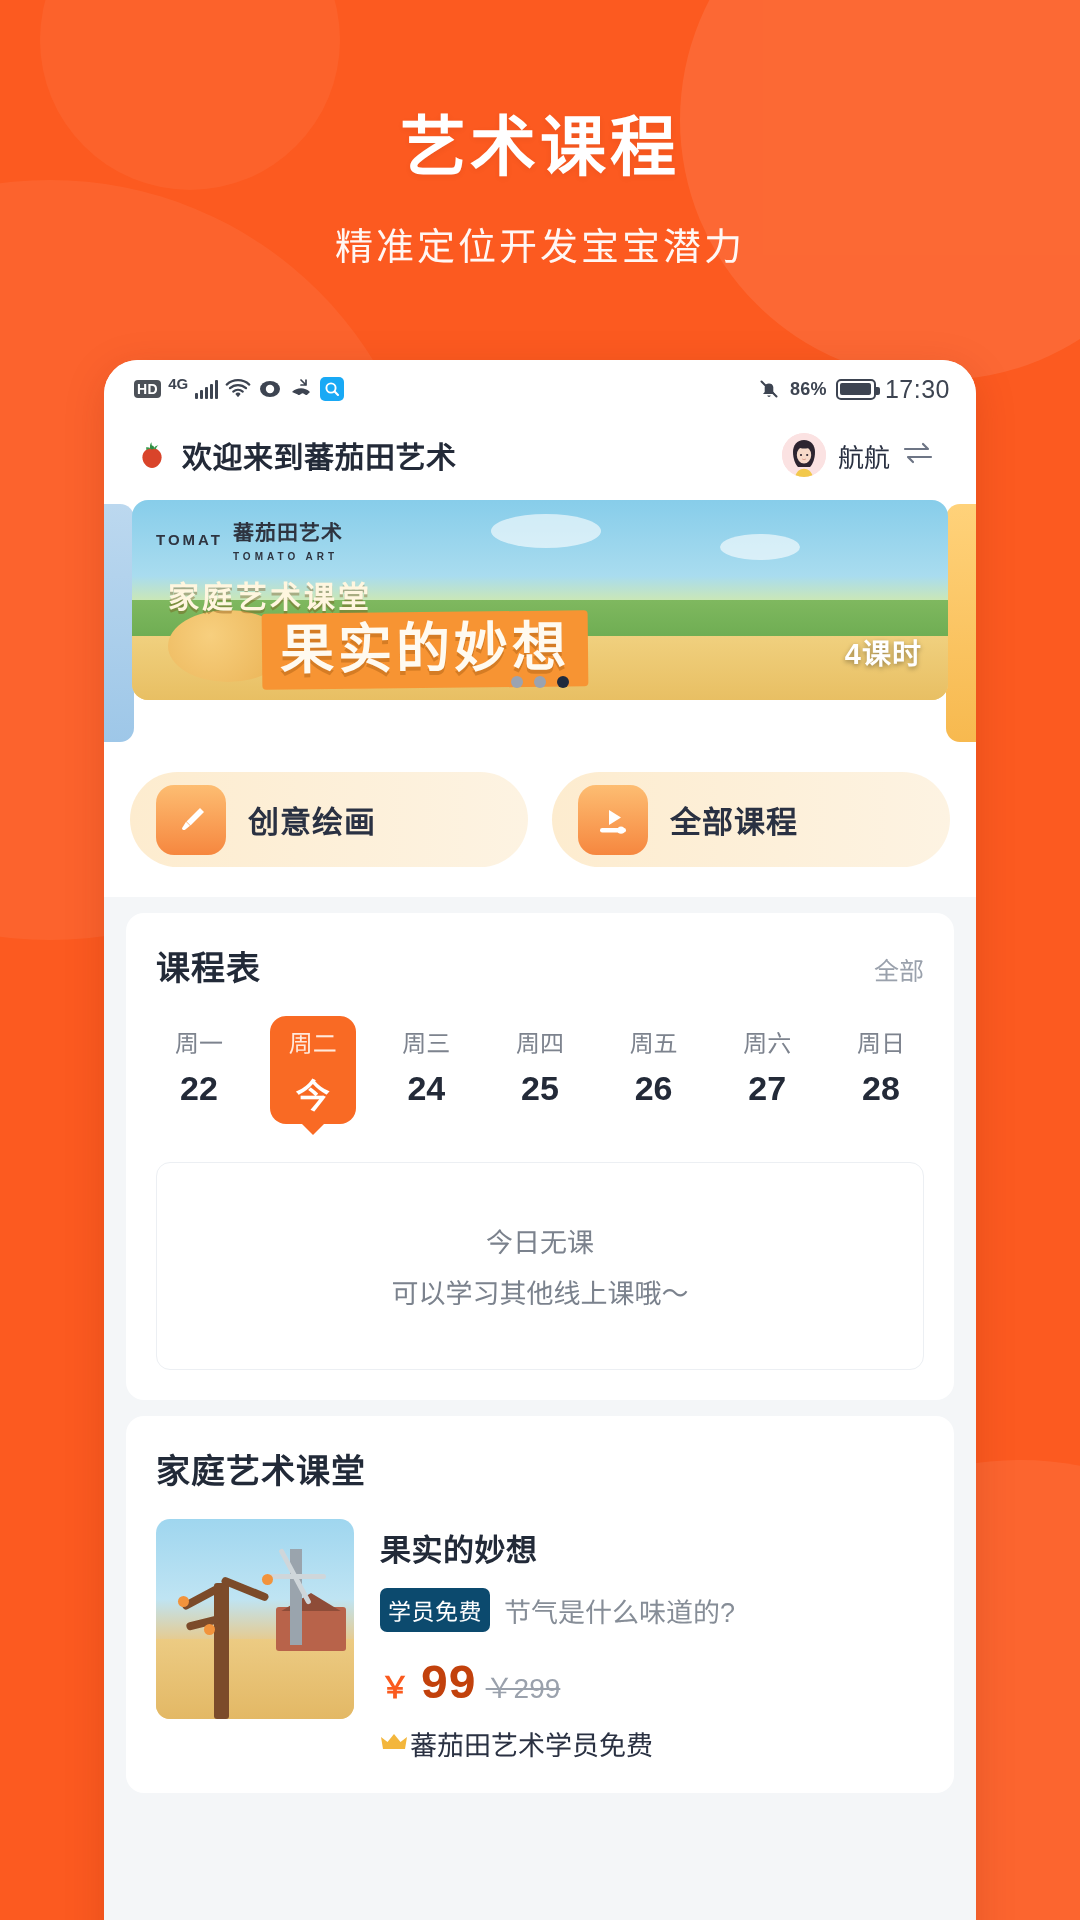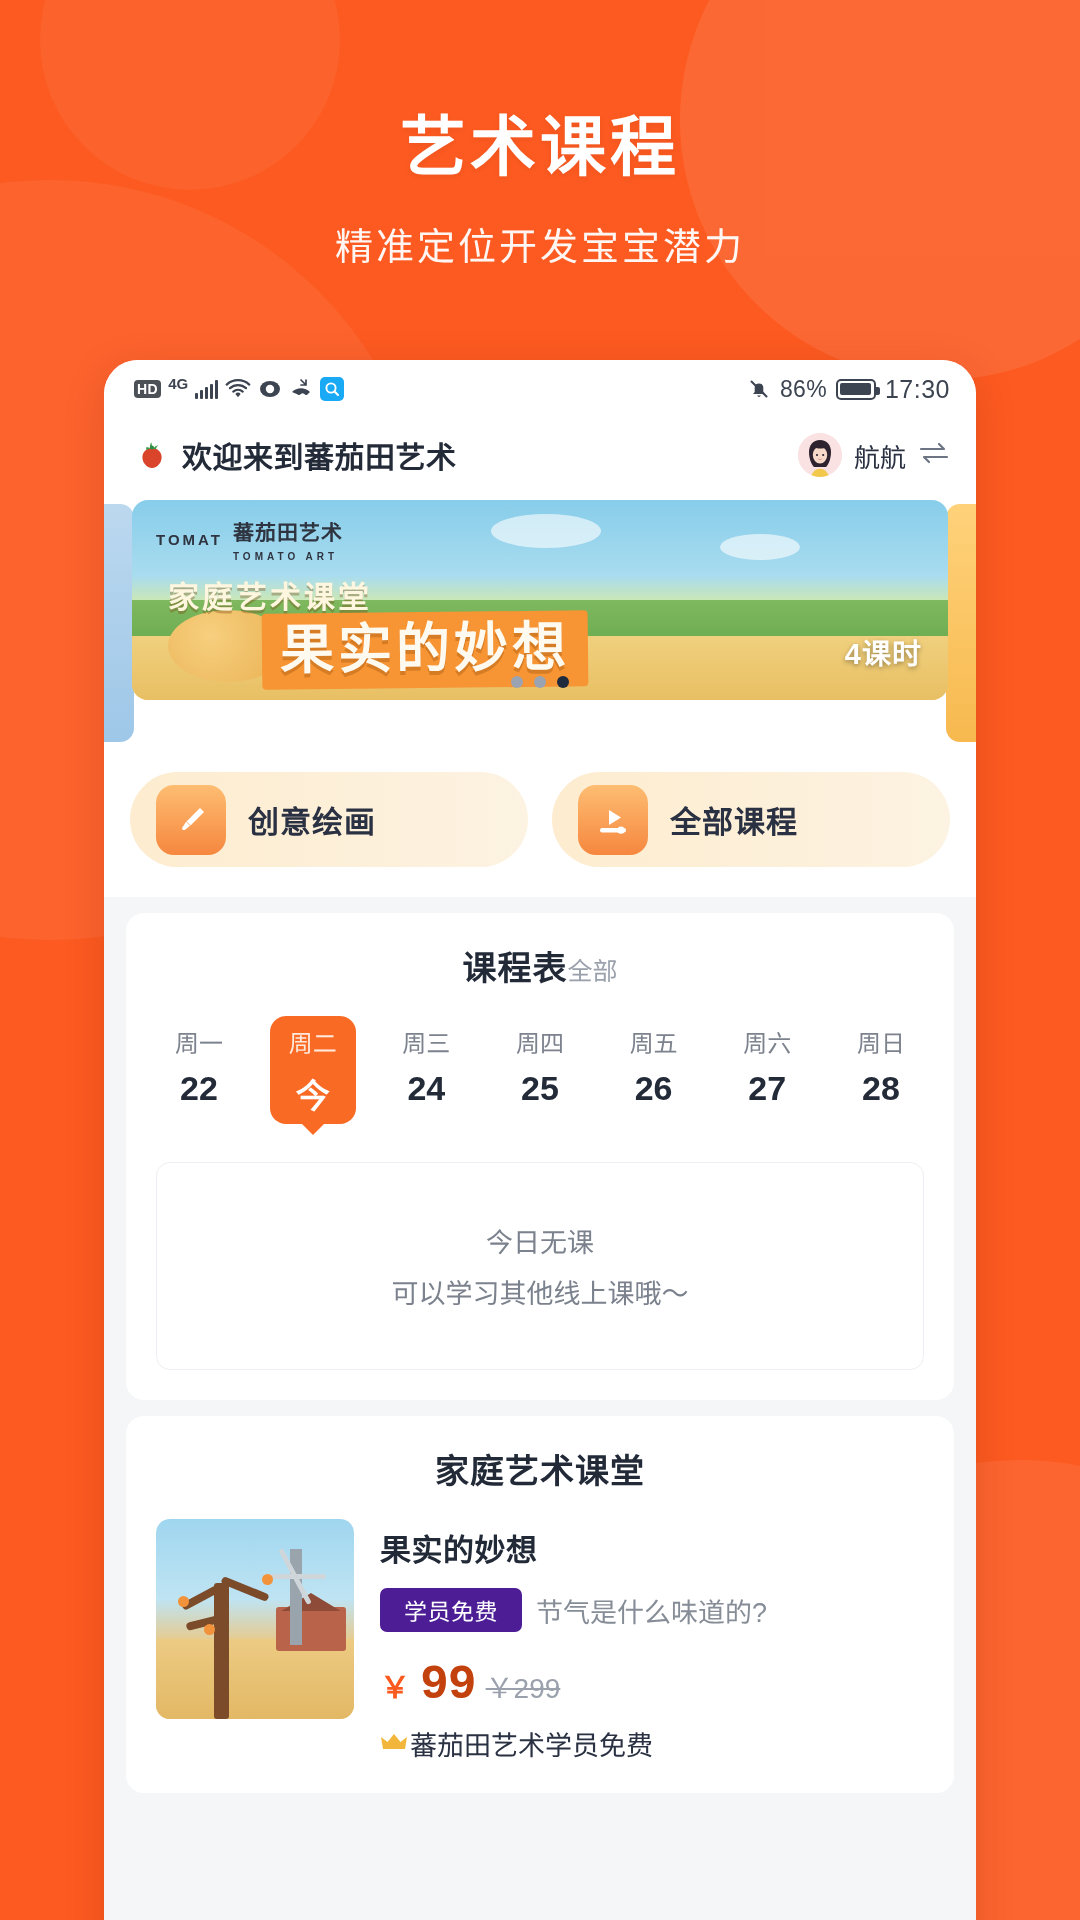--- a/index.html
+++ b/index.html
@@ -51,30 +51,30 @@
     border-radius: 4px; padding: 2px 3px; letter-spacing: .5px; line-height: 1;
   }
   .net-4g { font-size: 15px; color: #3d4451; font-weight: 600; position: relative; top: -6px; }
   .bars { display: flex; align-items: flex-end; gap: 2px; height: 20px; }
   .bars i { width: 3px; background: #3d4451; border-radius: 1px; display: block; }
   .bars i:nth-child(1){height:6px}.bars i:nth-child(2){height:9px}
   .bars i:nth-child(3){height:12px}.bars i:nth-child(4){height:15px}.bars i:nth-child(5){height:19px}
   .sb-ic { color: #3d4451; display: inline-flex; align-items: center; }
   .search-chip { background: #19a9f5; border-radius: 5px; width: 24px; height: 24px;
     display: flex; align-items: center; justify-content: center; }
-  .sb-pct { font-size: 23px; font-weight: 400; letter-spacing: .3px; }
+  .sb-pct { font-size: 18px; font-weight: 700; letter-spacing: .3px; }
   .battery { width: 40px; height: 21px; border: 2.5px solid #3d4451; border-radius: 5px; position: relative; display:inline-block; }
   .battery::after { content:""; position:absolute; right:-6px; top:6px; width:4px; height:8px; background:#3d4451; border-radius:0 2px 2px 0; }
   .battery i { position: absolute; inset: 2.5px; background: #3d4451; border-radius: 2px; display:block; }
   .sb-time { font-size: 25px; font-weight: 500; letter-spacing: .5px; }
 
   
   .appbar {
     height: 74px; background: #fff; display: flex; align-items: center;
-    padding: 0 26px 0 30px; justify-content: space-between;
+    padding: 0 42px 0 30px; justify-content: space-between;
   }
   .appbar-left { display: flex; align-items: center; gap: 12px; }
   .tomato-logo { width: 36px; height: 36px; }
   .appbar-title { font-size: 30px; font-weight: bold; color: #232a38; letter-spacing: .5px; }
   .appbar-right { display: flex; align-items: center; gap: 12px; }
   .avatar {
     width: 44px; height: 44px; border-radius: 50%; background: #fbe0e0;
     overflow: hidden; position: relative; flex: none;
   }
   .user-name { font-size: 26px; color: #2a3142; font-weight: 500; }
@@ -133,21 +133,21 @@
   }
   .quick-ico {
     width: 70px; height: 70px; border-radius: 18px; flex: none;
     background: linear-gradient(180deg,#fdbd72,#f6873f);
     display: flex; align-items: center; justify-content: center;
   }
   .quick-label { font-size: 31px; font-weight: bold; color: #2a3142; letter-spacing: 1px; }
 
   
   .card { background: #fff; border-radius: 18px; margin: 16px 22px 0; padding: 28px 30px 30px; }
-  .card-head { display: flex; align-items: baseline; justify-content: center; }
+  .card-head { display: flex; align-items: baseline; justify-content: space-between; }
   .card-title { font-size: 34px; font-weight: bold; color: #222a38; letter-spacing: 1px; }
   .card-more { font-size: 25px; color: #9aa1ac; }
 
   .weekrow { display: flex; justify-content: space-between; margin-top: 26px; }
   .day { width: 86px; text-align: center; padding: 8px 0 6px; border-radius: 16px; position: relative; }
   .day .dw { font-size: 24px; color: #7d838e; }
   .day .dn { font-size: 34px; font-weight: bold; color: #232a38; margin-top: 10px; letter-spacing: 0; }
   .day.sel { background: #f96a24; }
   .day.sel .dw { color: #ffe9dc; }
   .day.sel .dn { color: #fff; }
@@ -178,22 +178,22 @@
   .ct-blade { position:absolute; right:28px; bottom:140px; width:62px; height:5px; background:#cfd6da; border-radius:3px; }
   .ct-blade.b2 { transform: rotate(62deg); }
   .ct-trunk { position:absolute; left:58px; bottom:0; width:15px; height:136px; background:#7c4b2a; border-radius:3px; }
   .ct-branch { position:absolute; background:#7c4b2a; height:8px; border-radius:4px; }
   .ct-fruit { position:absolute; width:11px; height:11px; border-radius:50%; background:#f2933c; }
 
   .course-info { flex: 1; padding-top: 6px; }
   .course-name { font-size: 31px; font-weight: bold; color: #222a38; letter-spacing: .5px; }
   .course-tagline { display: flex; align-items: center; gap: 14px; margin-top: 18px; }
   .badge-free {
-    background: #4c1d95; color: #fff; font-size: 23px; font-weight: 500;
-    border-radius: 7px; padding: 5px 24px; letter-spacing: .5px;
+    background: #0c4a6e; color: #fff; font-size: 23px; font-weight: 500;
+    border-radius: 7px; padding: 5px 8px; letter-spacing: .5px;
   }
   .course-desc { font-size: 27px; color: #868d97; }
   .price-row { display: flex; align-items: baseline; gap: 10px; margin-top: 26px; }
   .cny { color: #fa5a1e; font-size: 30px; font-weight: bold; }
   .price-now { color: #c2410c; font-size: 48px; font-weight: bold; letter-spacing: -1px; font-family: Liberation Mono, monospace; }
   .price-old { color: #9aa1ac; font-size: 28px; text-decoration: line-through; }
   .member-row { display: flex; align-items: center; gap: 2px; margin-top: 12px; }
   .member-txt { font-size: 27px; color: #2a3142; font-weight: 500; }
 </style>
 </head>

